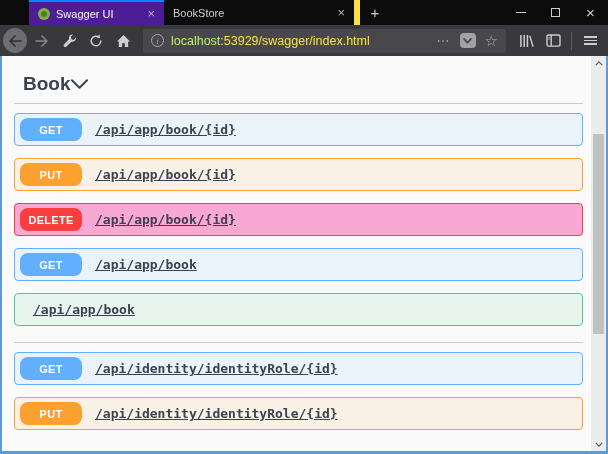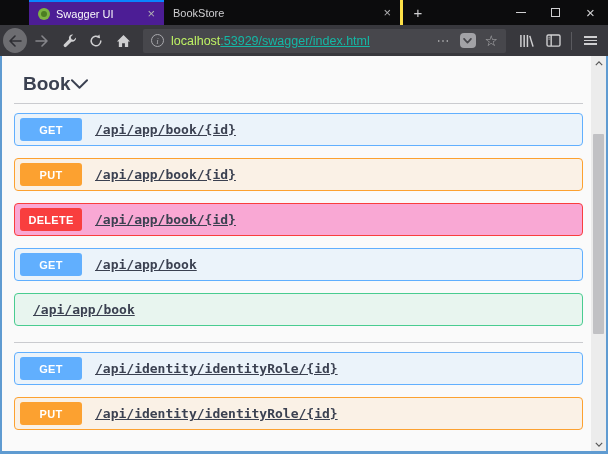--- a/index.html
+++ b/index.html
@@ -17,21 +17,21 @@
     position:relative; flex:0 0 auto;
   }
   .tab {
     display:flex; align-items:center; gap:6px; padding:0 7px 0 9px;
     font-size:11px; color:#cfcfd1; cursor:default; position:relative;
   }
   .tab.active {
     margin-left:29px; width:135px; background:#4c1d95; color:#f9f9fa;
     border-top:2px solid #0a84ff;
   }
-  .tab.inactive { width:239px; border-right:3px solid #fde047; }
+  .tab.inactive { width:196px; border-right:6px solid #fde047; }
   .tab-title { flex:1; white-space:nowrap; overflow:hidden; }
   .favicon {
     width:12px; height:12px; border-radius:50%;
     background:#7db343; flex:0 0 auto; position:relative;
   }
   .favicon::after {
     content:""; position:absolute; left:3px; top:3px; width:6px; height:6px;
     border-radius:50%; background:#4c7d22;
   }
   .tab-close { color:#b1b1b3; font-size:13px; line-height:1; padding:0 2px; }
@@ -59,21 +59,21 @@
     flex:1; min-width:0; height:24px; background:#47474c; border-radius:2px;
     margin:0 5px; display:flex; align-items:center; padding:0 8px; gap:7px;
   }
   .info-icon {
     width:13px; height:13px; border-radius:50%; border:1px solid #a9a9ad;
     color:#a9a9ad; font-size:9px; display:flex; align-items:center; justify-content:center;
     font-family:"Liberation Serif", serif; font-style:italic; flex:0 0 auto;
   }
   .url-text { font-size:12.5px; white-space:nowrap; overflow:hidden; flex:1; min-width:0; }
   .url-host { color:#bef264; font-weight:normal; }
-  .url-path { color:#14b8a6;text-decoration:underline; }
+  .url-path { color:#fde047; }
   .url-actions { display:flex; align-items:center; gap:9px; flex:0 0 auto; }
   .dots { color:#b1b1b3; font-size:13px; letter-spacing:1px; line-height:1; }
   .pocket {
     width:16px; height:15px; border-radius:4px; background:#a2a2a6;
     display:flex; align-items:center; justify-content:center;
   }
   .star { color:#b1b1b3; font-size:15px; line-height:1; }
   .toolbar-sep { width:1px; height:18px; background:#5a5a5f; margin:0 3px; }
   .hamburger { display:flex; flex-direction:column; gap:2px; }
   .hamburger span { width:13px; height:1.5px; background:#cfcfd1; }
@@ -92,21 +92,21 @@
     height:30px; padding:0 22px 0 9px;
   }
   .section-title { font-size:19px; font-weight:bold; color:#3b4151; }
   .section-chevron { display:flex; align-items:center; }
   .section-divider { height:1px; background:rgba(59,65,81,.25); margin:4px 0 9px 0; }
   .endpoint {
     height:33px; border-radius:4px; border:1px solid; display:flex;
     align-items:center; padding:0 10px 0 5px; margin-bottom:12px;
   }
   .method-badge {
-    min-width:62px; height:23px; padding:0 4px; border-radius:3px; color:#fff;
+    min-width:62px; height:23px; padding:0 4px; border-radius:8px; color:#fff;
     font-weight:bold; font-size:11px; letter-spacing:.3px;
     display:flex; align-items:center; justify-content:center;
   }
   .endpoint-path {
     margin-left:13px; font-family:"DejaVu Sans Mono", monospace;
     font-size:13px; font-weight:700; color:#3b4151; white-space:nowrap;text-decoration:underline;
   }
 
   
   .scrollbar {

